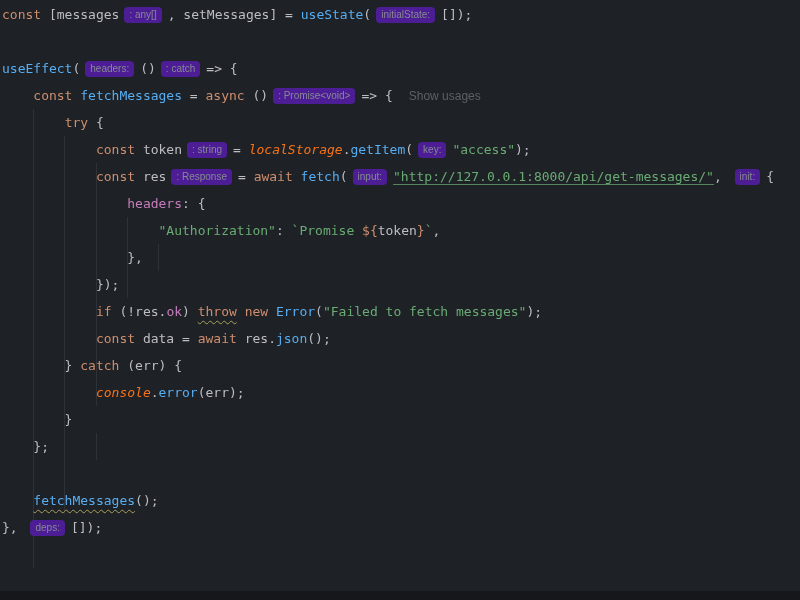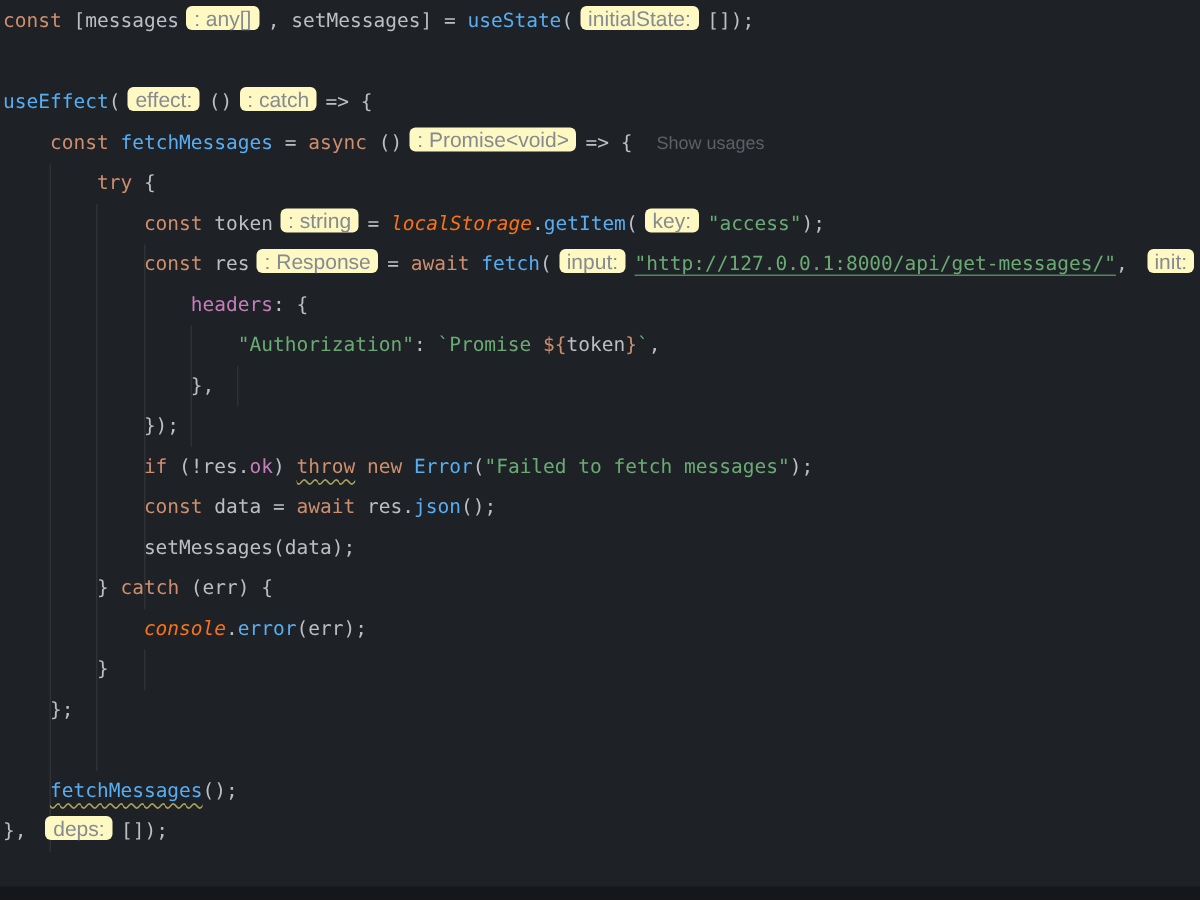--- a/index.html
+++ b/index.html
@@ -34,24 +34,24 @@
   .seg-l{color:#6aab73;text-decoration:underline;text-decoration-color:#54855c;text-underline-offset:3px;}
   .seg-wavy{
     text-decoration:underline;
     text-decoration-style:wavy;
     text-decoration-color:#a8a25b;
     text-decoration-thickness:1px;
     text-underline-offset:4px;
   }
   .seg-h{
     display:inline-block;
-    background:#fef9c3;
+    background:#4c1d95;
     color:#868a91;
     font-family:"Liberation Sans",sans-serif;
-    font-size:14px;
+    font-size:10px;
     line-height:16px;
     height:16px;
     padding:0 5px;
     margin:0 6px 0 5px;
     border-radius:4px;
     vertical-align:1px;
   }
   .seg-u{
     color:#5c6166;
     font-family:"Liberation Sans",sans-serif;
@@ -77,32 +77,31 @@
 <div class="editor">
   <div class="indent-guide" style="left:33px;top:109px;height:459px;"></div>
   <div class="indent-guide" style="left:64px;top:136px;height:378px;"></div>
   <div class="indent-guide" style="left:96px;top:163px;height:243px;"></div>
   <div class="indent-guide" style="left:96px;top:433px;height:27px;"></div>
   <div class="indent-guide" style="left:127px;top:217px;height:81px;"></div>
   <div class="indent-guide" style="left:158px;top:244px;height:27px;"></div>
   <div id="code">
       <div class="code-line"><span class="seg-k">const</span><span class="seg-t"> [messages</span><span class="seg-h">: any[]</span><span class="seg-t">, setMessages] = </span><span class="seg-f">useState</span><span class="seg-t">(</span><span class="seg-h">initialState:</span><span class="seg-t">[]);</span></div>
       <div class="code-line"></div>
-      <div class="code-line"><span class="seg-f">useEffect</span><span class="seg-t">(</span><span class="seg-h">effect:</span><span class="seg-t">()</span><span class="seg-h">: catch</span><span class="seg-t">=&gt; {</span></div>
+      <div class="code-line"><span class="seg-f">useEffect</span><span class="seg-t">(</span><span class="seg-h">headers:</span><span class="seg-t">()</span><span class="seg-h">: catch</span><span class="seg-t">=&gt; {</span></div>
       <div class="code-line"><span class="seg-t">    </span><span class="seg-k">const</span><span class="seg-t"> </span><span class="seg-f">fetchMessages</span><span class="seg-t"> = </span><span class="seg-k">async</span><span class="seg-t"> ()</span><span class="seg-h">: Promise&lt;void&gt;</span><span class="seg-t">=&gt; {</span><span class="seg-u">Show usages</span></div>
       <div class="code-line"><span class="seg-t">        </span><span class="seg-k">try</span><span class="seg-t"> {</span></div>
       <div class="code-line"><span class="seg-t">            </span><span class="seg-k">const</span><span class="seg-t"> token</span><span class="seg-h">: string</span><span class="seg-t">= </span><span class="seg-g">localStorage</span><span class="seg-t">.</span><span class="seg-f">getItem</span><span class="seg-t">(</span><span class="seg-h">key:</span><span class="seg-s">"access"</span><span class="seg-t">);</span></div>
       <div class="code-line"><span class="seg-t">            </span><span class="seg-k">const</span><span class="seg-t"> res</span><span class="seg-h">: Response</span><span class="seg-t">= </span><span class="seg-k">await</span><span class="seg-t"> </span><span class="seg-f">fetch</span><span class="seg-t">(</span><span class="seg-h">input:</span><span class="seg-l">"http://127.0.0.1:8000/api/get-messages/"</span><span class="seg-t">, </span><span class="seg-h">init:</span><span class="seg-t">{</span></div>
       <div class="code-line"><span class="seg-t">                </span><span class="seg-p">headers</span><span class="seg-t">: {</span></div>
       <div class="code-line"><span class="seg-t">                    </span><span class="seg-s">"Authorization"</span><span class="seg-t">: </span><span class="seg-s">`Promise </span><span class="seg-k">${</span><span class="seg-t">token</span><span class="seg-k">}</span><span class="seg-s">`</span><span class="seg-t">,</span></div>
       <div class="code-line"><span class="seg-t">                },</span></div>
       <div class="code-line"><span class="seg-t">            });</span></div>
       <div class="code-line"><span class="seg-t">            </span><span class="seg-k">if</span><span class="seg-t"> (!res.</span><span class="seg-p">ok</span><span class="seg-t">) </span><span class="seg-k seg-wavy">throw</span><span class="seg-t"> </span><span class="seg-k">new</span><span class="seg-t"> </span><span class="seg-f">Error</span><span class="seg-t">(</span><span class="seg-s">"Failed to fetch messages"</span><span class="seg-t">);</span></div>
       <div class="code-line"><span class="seg-t">            </span><span class="seg-k">const</span><span class="seg-t"> data = </span><span class="seg-k">await</span><span class="seg-t"> res.</span><span class="seg-f">json</span><span class="seg-t">();</span></div>
-      <div class="code-line"><span class="seg-t">            setMessages(data);</span></div>
       <div class="code-line"><span class="seg-t">        } </span><span class="seg-k">catch</span><span class="seg-t"> (err) {</span></div>
       <div class="code-line"><span class="seg-t">            </span><span class="seg-g">console</span><span class="seg-t">.</span><span class="seg-f">error</span><span class="seg-t">(err);</span></div>
       <div class="code-line"><span class="seg-t">        }</span></div>
       <div class="code-line"><span class="seg-t">    };</span></div>
       <div class="code-line"></div>
       <div class="code-line"><span class="seg-t">    </span><span class="seg-f seg-wavy">fetchMessages</span><span class="seg-t">();</span></div>
       <div class="code-line"><span class="seg-t">}, </span><span class="seg-h">deps:</span><span class="seg-t">[]);</span></div>
     </div>
 </div>
 <div class="bottom-panel-edge"></div>

